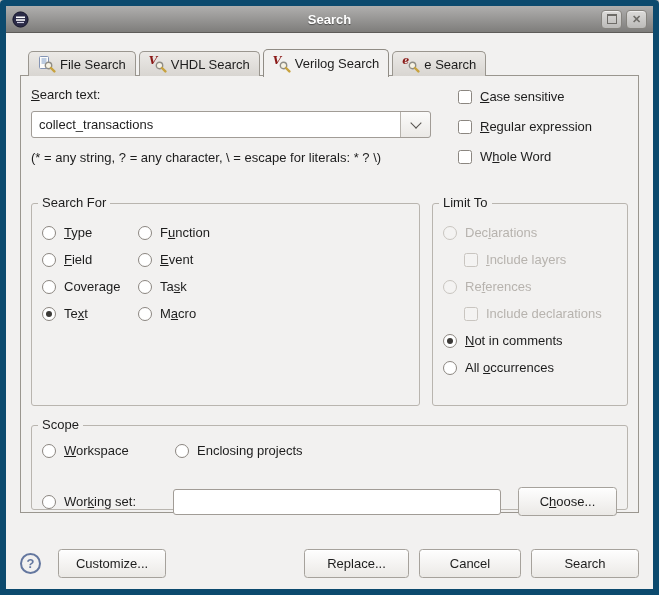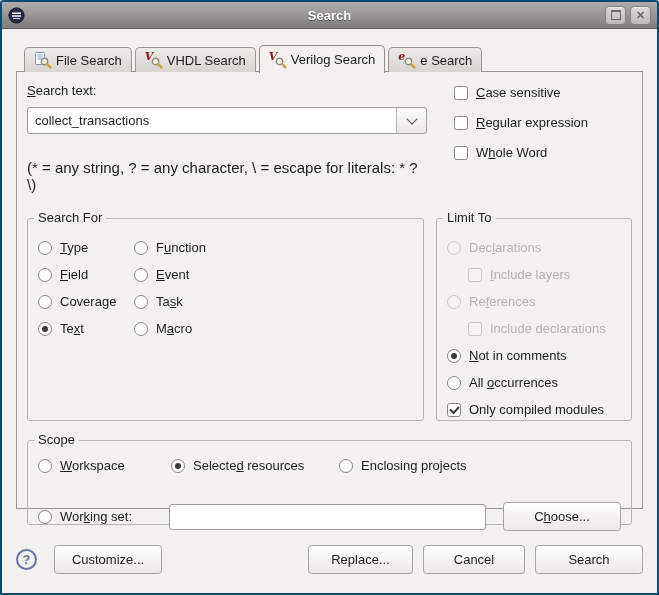--- a/index.html
+++ b/index.html
@@ -1,17 +1,17 @@
 <!DOCTYPE html>
 <html><head>
 <meta charset="utf-8">
 <style>
   html,body{margin:0;padding:0;}
   body{width:659px;height:595px;font-family:"Liberation Sans",sans-serif;font-size:13px;color:#1d1d1d;background:#c9c5c1;}
-  .window{width:659px;height:595px;box-sizing:border-box;background:#f2f1f0;border:2px solid #0c4a6e;border-radius:4px 4px 0 0;overflow:hidden;}
+  .window{width:659px;height:595px;box-sizing:border-box;background:#f2f1f0;border:6px solid #0c4a6e;border-radius:4px 4px 0 0;overflow:hidden;}
 
   
   .titlebar{height:27px;background:linear-gradient(#b0afae,#7e7d7b);border-bottom:1px solid #5e5c59;display:flex;align-items:center;padding:0 6px;position:relative;box-sizing:border-box;}
   .title{position:absolute;left:0;right:0;text-align:center;color:#fff;font-weight:bold;font-size:13px;text-shadow:0 1px 1px rgba(0,0,0,.45);pointer-events:none;}
   .appmenu{width:17px;height:17px;display:block;}
   .winbtns{margin-left:auto;display:flex;gap:4px;position:relative;z-index:1;}
   .winbtn{width:19px;height:17px;border:1px solid #85837e;border-radius:4px;background:linear-gradient(#dcdbd9,#bbbab8);display:flex;align-items:center;justify-content:center;box-shadow:inset 0 1px 0 rgba(255,255,255,.55);}
   .maxglyph{width:8px;height:7px;border:1px solid #6e6c68;border-top-width:2px;}
   .closeglyph{font-size:11px;line-height:1;color:#6e6c68;font-weight:bold;}
 
@@ -27,21 +27,21 @@
   
   .panel{margin:-1px 14px 0;border:1px solid #9a968f;background:#f2f1f0;height:438px;box-sizing:border-box;padding:10px;position:relative;z-index:1;}
   .toprow{display:flex;}
   .leftcol{width:400px;flex:0 0 400px;}
   .flabel{display:block;margin:1px 0 9px;}
   .u{text-decoration:underline;}
   .combo{display:flex;height:27px;border:1px solid #a19c96;border-radius:3px;background:#a3a3a3;overflow:hidden;box-sizing:border-box;}
   .combo-input{flex:1;min-width:0;border:none;outline:none;padding:0 7px;font:13px "Liberation Sans",sans-serif;color:#1d1d1d;background:#fff;}
   .combo-btn{width:29px;flex:0 0 29px;border-left:1px solid #b6b2ac;background:linear-gradient(#fbfbfa,#ebe9e6);display:flex;align-items:center;justify-content:center;cursor:default;}
   .chev{width:7px;height:7px;border-right:1.8px solid #55524e;border-bottom:1.8px solid #55524e;transform:rotate(45deg);margin-top:-4px;}
-  .hint{margin-top:25px;font-size:15px;}
+  .hint{margin-top:12px;font-size:13px;}
 
   .optcol{margin-left:27px;padding-top:2px;}
   .optcol .item{margin-bottom:13px;}
 
   .item{display:flex;align-items:center;gap:8px;height:17px;cursor:default;}
   .txt{white-space:nowrap;}
   .radio{width:14px;height:14px;flex:0 0 14px;box-sizing:border-box;border:1px solid #8b8680;border-radius:50%;background:#fff;position:relative;}
   .radio.selected::after{content:"";position:absolute;left:3px;top:3px;width:6px;height:6px;border-radius:50%;background:#3c3a37;}
   .checkbox{width:14px;height:14px;flex:0 0 14px;box-sizing:border-box;border:1px solid #8b8680;border-radius:2.5px;background:#fff;position:relative;}
   .checkbox.checked::after{content:"";position:absolute;left:2px;top:2px;width:7px;height:4px;border-left:2px solid #3c3a37;border-bottom:2px solid #3c3a37;transform:rotate(-48deg);}
@@ -59,21 +59,21 @@
 
   .scope{margin-top:19px;height:85px;padding:16px 10px 10px;}
   .scoperow1{display:flex;margin-bottom:28px;}
   .scoperow1 .w1{width:133px;flex:0 0 133px;}
   .scoperow1 .w2{width:168px;flex:0 0 168px;}
   .scoperow2{display:flex;align-items:center;}
   .scoperow2 .w3{width:131px;flex:0 0 131px;}
   .wsinput{flex:1;height:26px;box-sizing:border-box;border:1px solid #a19c96;border-radius:3px;background:#fff;padding:0 6px;font:13px "Liberation Sans",sans-serif;outline:none;}
 
   .btn{height:29px;box-sizing:border-box;border:1px solid #a6a29c;border-radius:3.5px;background:linear-gradient(#fefefe,#ebe9e6);box-shadow:inset 0 1px 0 #fff;font:13px "Liberation Sans",sans-serif;color:#1d1d1d;display:inline-flex;align-items:center;justify-content:center;cursor:default;}
-  .choosebtn{margin-left:17px;width:118px;}
+  .choosebtn{margin-left:17px;width:99px;}
   .footer{display:flex;align-items:center;margin:36px 14px 0;}
   .help{width:21px;height:21px;box-sizing:border-box;border:2px solid #64779f;border-radius:50%;color:#64779f;font-weight:bold;display:flex;align-items:center;justify-content:center;background:transparent;}
   .customize{margin-left:17px;width:108px;}
   .spacer{flex:1;}
   .replace{width:105px;}
   .cancelb{width:102px;margin-left:10px;}
   .searchb{width:108px;margin-left:10px;}
 </style>
 </head>
 <body>
@@ -236,39 +236,31 @@
             <span class="txt"><span>Include declarations</span><span class="u"></span><span></span></span>
           </div>
           <div class="item">
             <span class="radio selected"></span>
             <span class="txt"><span></span><span class="u">N</span><span>ot in comments</span></span>
           </div>
           <div class="item">
             <span class="radio"></span>
             <span class="txt"><span>All </span><span class="u">o</span><span>ccurrences</span></span>
           </div>
-          <div class="item">
-            <span class="checkbox checked"></span>
-            <span class="txt"><span>Only compiled modules</span><span class="u"></span><span></span></span>
-          </div>
         </div>
       </div>
     </div>
 
     <div class="group scope">
       <span class="gtitle">Scope</span>
       <div class="scoperow1">
         <div class="item w1">
           <span class="radio"></span>
           <span class="txt"><span></span><span class="u">W</span><span>orkspace</span></span>
         </div>
-        <div class="item w2">
-          <span class="radio selected"></span>
-          <span class="txt"><span>Selecte</span><span class="u">d</span><span> resources</span></span>
-        </div>
         <div class="item">
           <span class="radio"></span>
           <span class="txt"><span>Enclosing projects</span><span class="u"></span><span></span></span>
         </div>
       </div>
       <div class="scoperow2">
         <div class="item w3">
           <span class="radio"></span>
           <span class="txt"><span>Wor</span><span class="u">k</span><span>ing set:</span></span>
         </div>

